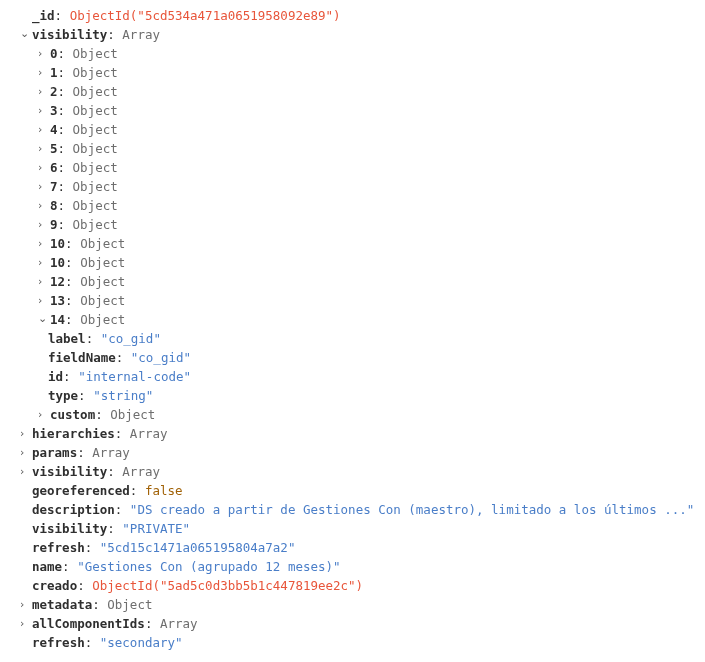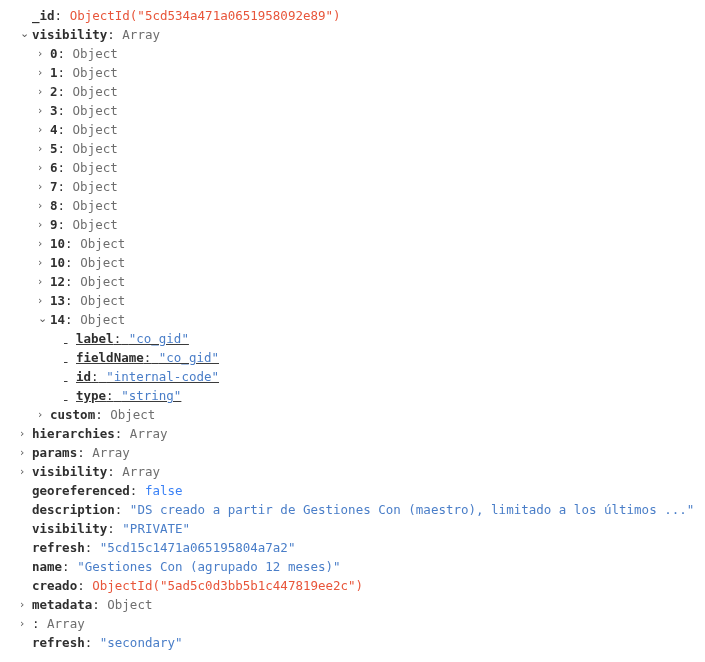--- a/index.html
+++ b/index.html
@@ -23,21 +23,21 @@
   .row {
     display: flex;
     align-items: center;
     height: 19px;
     line-height: 19px;
     white-space: pre;
   }
   
   .lvl1 { padding-left: 20px; }
   .lvl2 { padding-left: 38px; }
-  .lvl3 { padding-left: 64px; text-decoration: underline; }
+  .lvl3 { padding-left: 36px; }
 
   .twisty {
     display: inline-block;
     width: 12px;
     min-width: 12px;
     text-align: left;
     color: #5a5a5a;
     font-size: 11px;
     font-family: "DejaVu Sans", "Liberation Sans", sans-serif;
     user-select: none;
@@ -50,21 +50,21 @@
     color: #2f2f2f;
   }
   .colon {
     color: #2f2f2f;
   }
   .sp { color: transparent; }
 
   .val-type   { color: #6e6e6e; }
   .val-string { color: #4a7ec8; }
   .val-oid    { color: #e8553a; }
-  .val-bool   { color: #3b82f6; }
+  .val-bool   { color: #a16207; }
 </style>
 </head>
 <body>
 
 <div id="tree">
     <div class="row lvl1"><span class="twisty blank">&nbsp;</span><span class="key">_id</span><span class="colon">:</span><span class="sp"> </span><span class="val-oid">ObjectId("5cd534a471a0651958092e89")</span></div>
     <div class="row lvl1"><span class="twisty open">⌄</span><span class="key">visibility</span><span class="colon">:</span><span class="sp"> </span><span class="val-type">Array</span></div>
     <div class="row lvl2"><span class="twisty">›</span><span class="key">0</span><span class="colon">:</span><span class="sp"> </span><span class="val-type">Object</span></div>
     <div class="row lvl2"><span class="twisty">›</span><span class="key">1</span><span class="colon">:</span><span class="sp"> </span><span class="val-type">Object</span></div>
     <div class="row lvl2"><span class="twisty">›</span><span class="key">2</span><span class="colon">:</span><span class="sp"> </span><span class="val-type">Object</span></div>
@@ -88,15 +88,15 @@
     <div class="row lvl1"><span class="twisty">›</span><span class="key">hierarchies</span><span class="colon">:</span><span class="sp"> </span><span class="val-type">Array</span></div>
     <div class="row lvl1"><span class="twisty">›</span><span class="key">params</span><span class="colon">:</span><span class="sp"> </span><span class="val-type">Array</span></div>
     <div class="row lvl1"><span class="twisty">›</span><span class="key">visibility</span><span class="colon">:</span><span class="sp"> </span><span class="val-type">Array</span></div>
     <div class="row lvl1"><span class="twisty blank">&nbsp;</span><span class="key">georeferenced</span><span class="colon">:</span><span class="sp"> </span><span class="val-bool">false</span></div>
     <div class="row lvl1"><span class="twisty blank">&nbsp;</span><span class="key">description</span><span class="colon">:</span><span class="sp"> </span><span class="val-string">"DS creado a partir de Gestiones Con (maestro), limitado a los últimos ..."</span></div>
     <div class="row lvl1"><span class="twisty blank">&nbsp;</span><span class="key">visibility</span><span class="colon">:</span><span class="sp"> </span><span class="val-string">"PRIVATE"</span></div>
     <div class="row lvl1"><span class="twisty blank">&nbsp;</span><span class="key">refresh</span><span class="colon">:</span><span class="sp"> </span><span class="val-string">"5cd15c1471a065195804a7a2"</span></div>
     <div class="row lvl1"><span class="twisty blank">&nbsp;</span><span class="key">name</span><span class="colon">:</span><span class="sp"> </span><span class="val-string">"Gestiones Con (agrupado 12 meses)"</span></div>
     <div class="row lvl1"><span class="twisty blank">&nbsp;</span><span class="key">creado</span><span class="colon">:</span><span class="sp"> </span><span class="val-oid">ObjectId("5ad5c0d3bb5b1c447819ee2c")</span></div>
     <div class="row lvl1"><span class="twisty">›</span><span class="key">metadata</span><span class="colon">:</span><span class="sp"> </span><span class="val-type">Object</span></div>
-    <div class="row lvl1"><span class="twisty">›</span><span class="colon">:</span><span class="sp"> </span><span class="val-type">Array</span></div>
+    <div class="row lvl1"><span class="twisty">›</span><span class="key">allComponentIds</span><span class="colon">:</span><span class="sp"> </span><span class="val-type">Array</span></div>
     <div class="row lvl1"><span class="twisty blank">&nbsp;</span><span class="key">refresh</span><span class="colon">:</span><span class="sp"> </span><span class="val-string">"secondary"</span></div>
   </div>
 
 </body></html>

